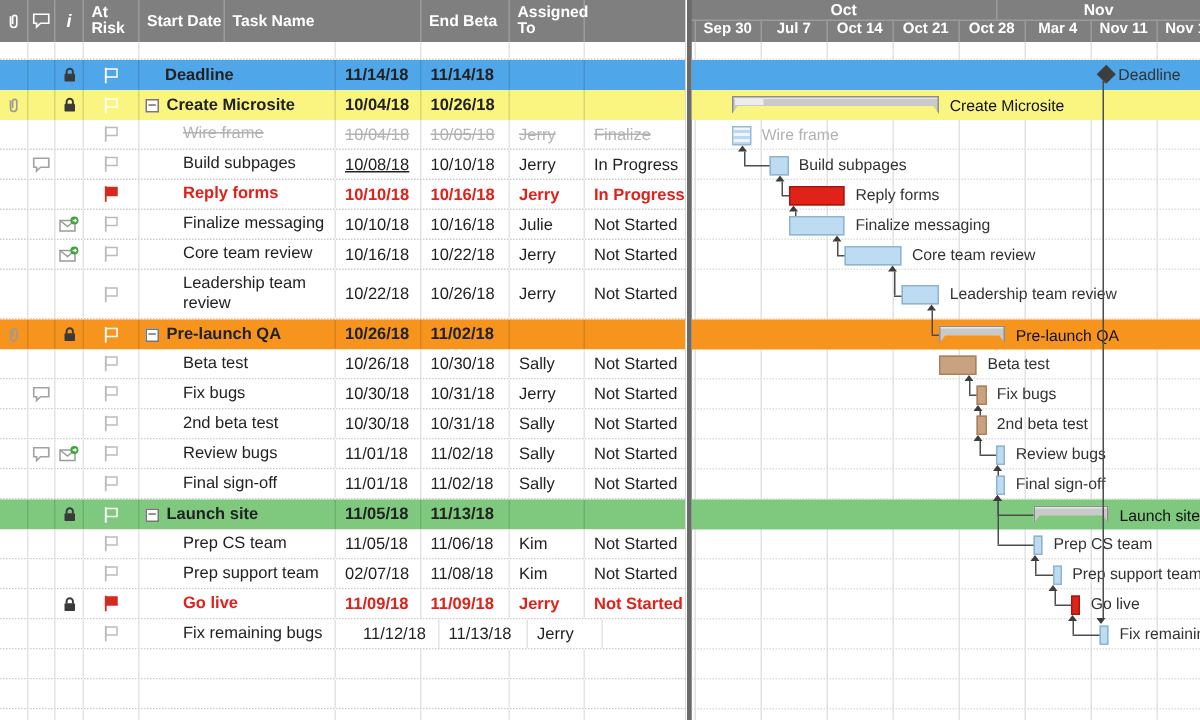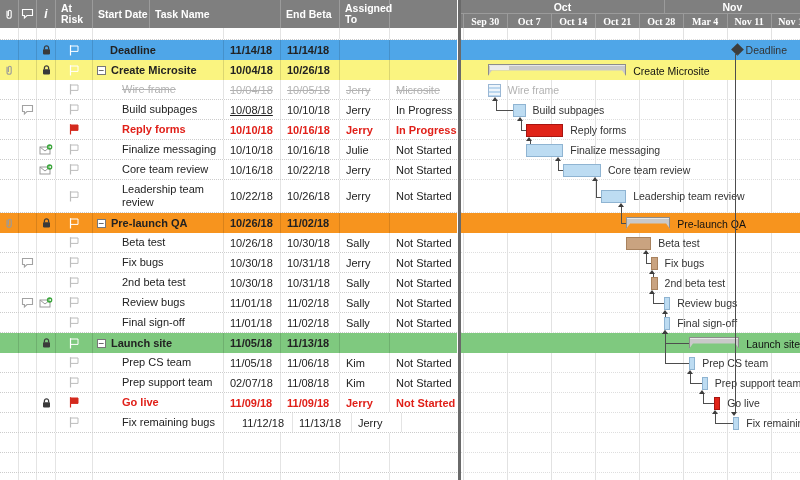--- a/index.html
+++ b/index.html
@@ -26,21 +26,21 @@
              font-size:10px;line-height:7px;text-align:center;color:#333;margin-right:5px;font-weight:normal;}
   
   #splitter{position:absolute;left:457px;top:0;width:4px;height:480px;background:#6a6a6a;border-left:1px solid #fff;}
   
   #right-pane{position:absolute;left:461px;top:0;width:339px;height:480px;overflow:hidden;}
   #right-header{position:relative;height:28px;background:#7f7f7f;}
   .mo{position:absolute;top:0;height:14px;box-sizing:border-box;border-bottom:1px solid #9b9b9b;
       color:#fff;font-weight:bold;font-size:10.5px;display:flex;align-items:center;justify-content:center;}
   .mo.div{border-left:1px solid #9b9b9b;}
   .wk{position:absolute;top:14px;height:14px;box-sizing:border-box;border-left:1px solid #9b9b9b;
-      color:#fff;font-weight:bold;font-size:10px;display:flex;align-items:center;justify-content:center;overflow:hidden;font-family:Liberation Serif, serif;}
+      color:#fff;font-weight:bold;font-size:10px;display:flex;justify-content:center;overflow:hidden;}
   #right-body{position:relative;height:452px;background:#fff;}
   .grid-v{position:absolute;top:0;bottom:0;width:1px;background:#e2e2e2;}
   .grow{position:relative;box-sizing:border-box;border-bottom:1px dotted #dedede;}
   .grow.colored{border-bottom:none;}
   #gantt-layer{position:absolute;left:0;top:0;width:339px;height:452px;}
   .bar{position:absolute;height:13px;box-sizing:border-box;border:1px solid #888;}
   .sumbar{position:absolute;height:12px;
           clip-path:polygon(0 0,100% 0,100% 100%,calc(100% - 4px) 55%,4px 55%,0 100%);}
   .sumbar .prog{position:absolute;left:2px;top:2px;height:4px;background:#ececec;}
   .blabel{position:absolute;font-size:10.5px;white-space:nowrap;color:#333;}
@@ -189,21 +189,21 @@
           <div class="tcell complete" style="width: 57px;">
             <span>10/04/18</span>
           </div>
           <div class="tcell complete" style="width: 59px;">
             <span>10/05/18</span>
           </div>
           <div class="tcell complete" style="width: 50px;">
             <span>Jerry</span>
           </div>
           <div class="tcell complete" style="width: 67px; border-right: none;">
-            <span>Microsite</span>
+            <span>Finalize</span>
           </div>
         </div>
         <div class="trow" style="height: 20px;">
           <div class="tcell icon-col" style="width: 19px;"></div>
           <div class="tcell icon-col" style="width: 18px;">
             <span>
               <svg width="13" height="12" viewBox="0 0 13 12">
                 <path d="M1.5 1.5 H11.5 V7.5 H6 L3.4 10 V7.5 H1.5 Z" fill="none" stroke="#a2a2a2" stroke-width="1.1"></path>
               </svg>
             </span>
@@ -752,21 +752,21 @@
         <div class="mo" style="left: 0px; width: 202.842px;">
           <span>Oct</span>
         </div>
         <div class="mo div" style="left: 202.842px; width: 136.158px;">
           <span>Nov</span>
         </div>
         <div class="wk" style="left: 1.7px; width: 43.9999px;">
           <span>Sep 30</span>
         </div>
         <div class="wk" style="left: 45.6999px; width: 43.9999px;">
-          <span>Oct 7</span>
+          <span>Jul 7</span>
         </div>
         <div class="wk" style="left: 89.6998px; width: 43.9999px;">
           <span>Oct 14</span>
         </div>
         <div class="wk" style="left: 133.7px; width: 43.9999px;">
           <span>Oct 21</span>
         </div>
         <div class="wk" style="left: 177.7px; width: 43.9999px;">
           <span>Oct 28</span>
         </div>

